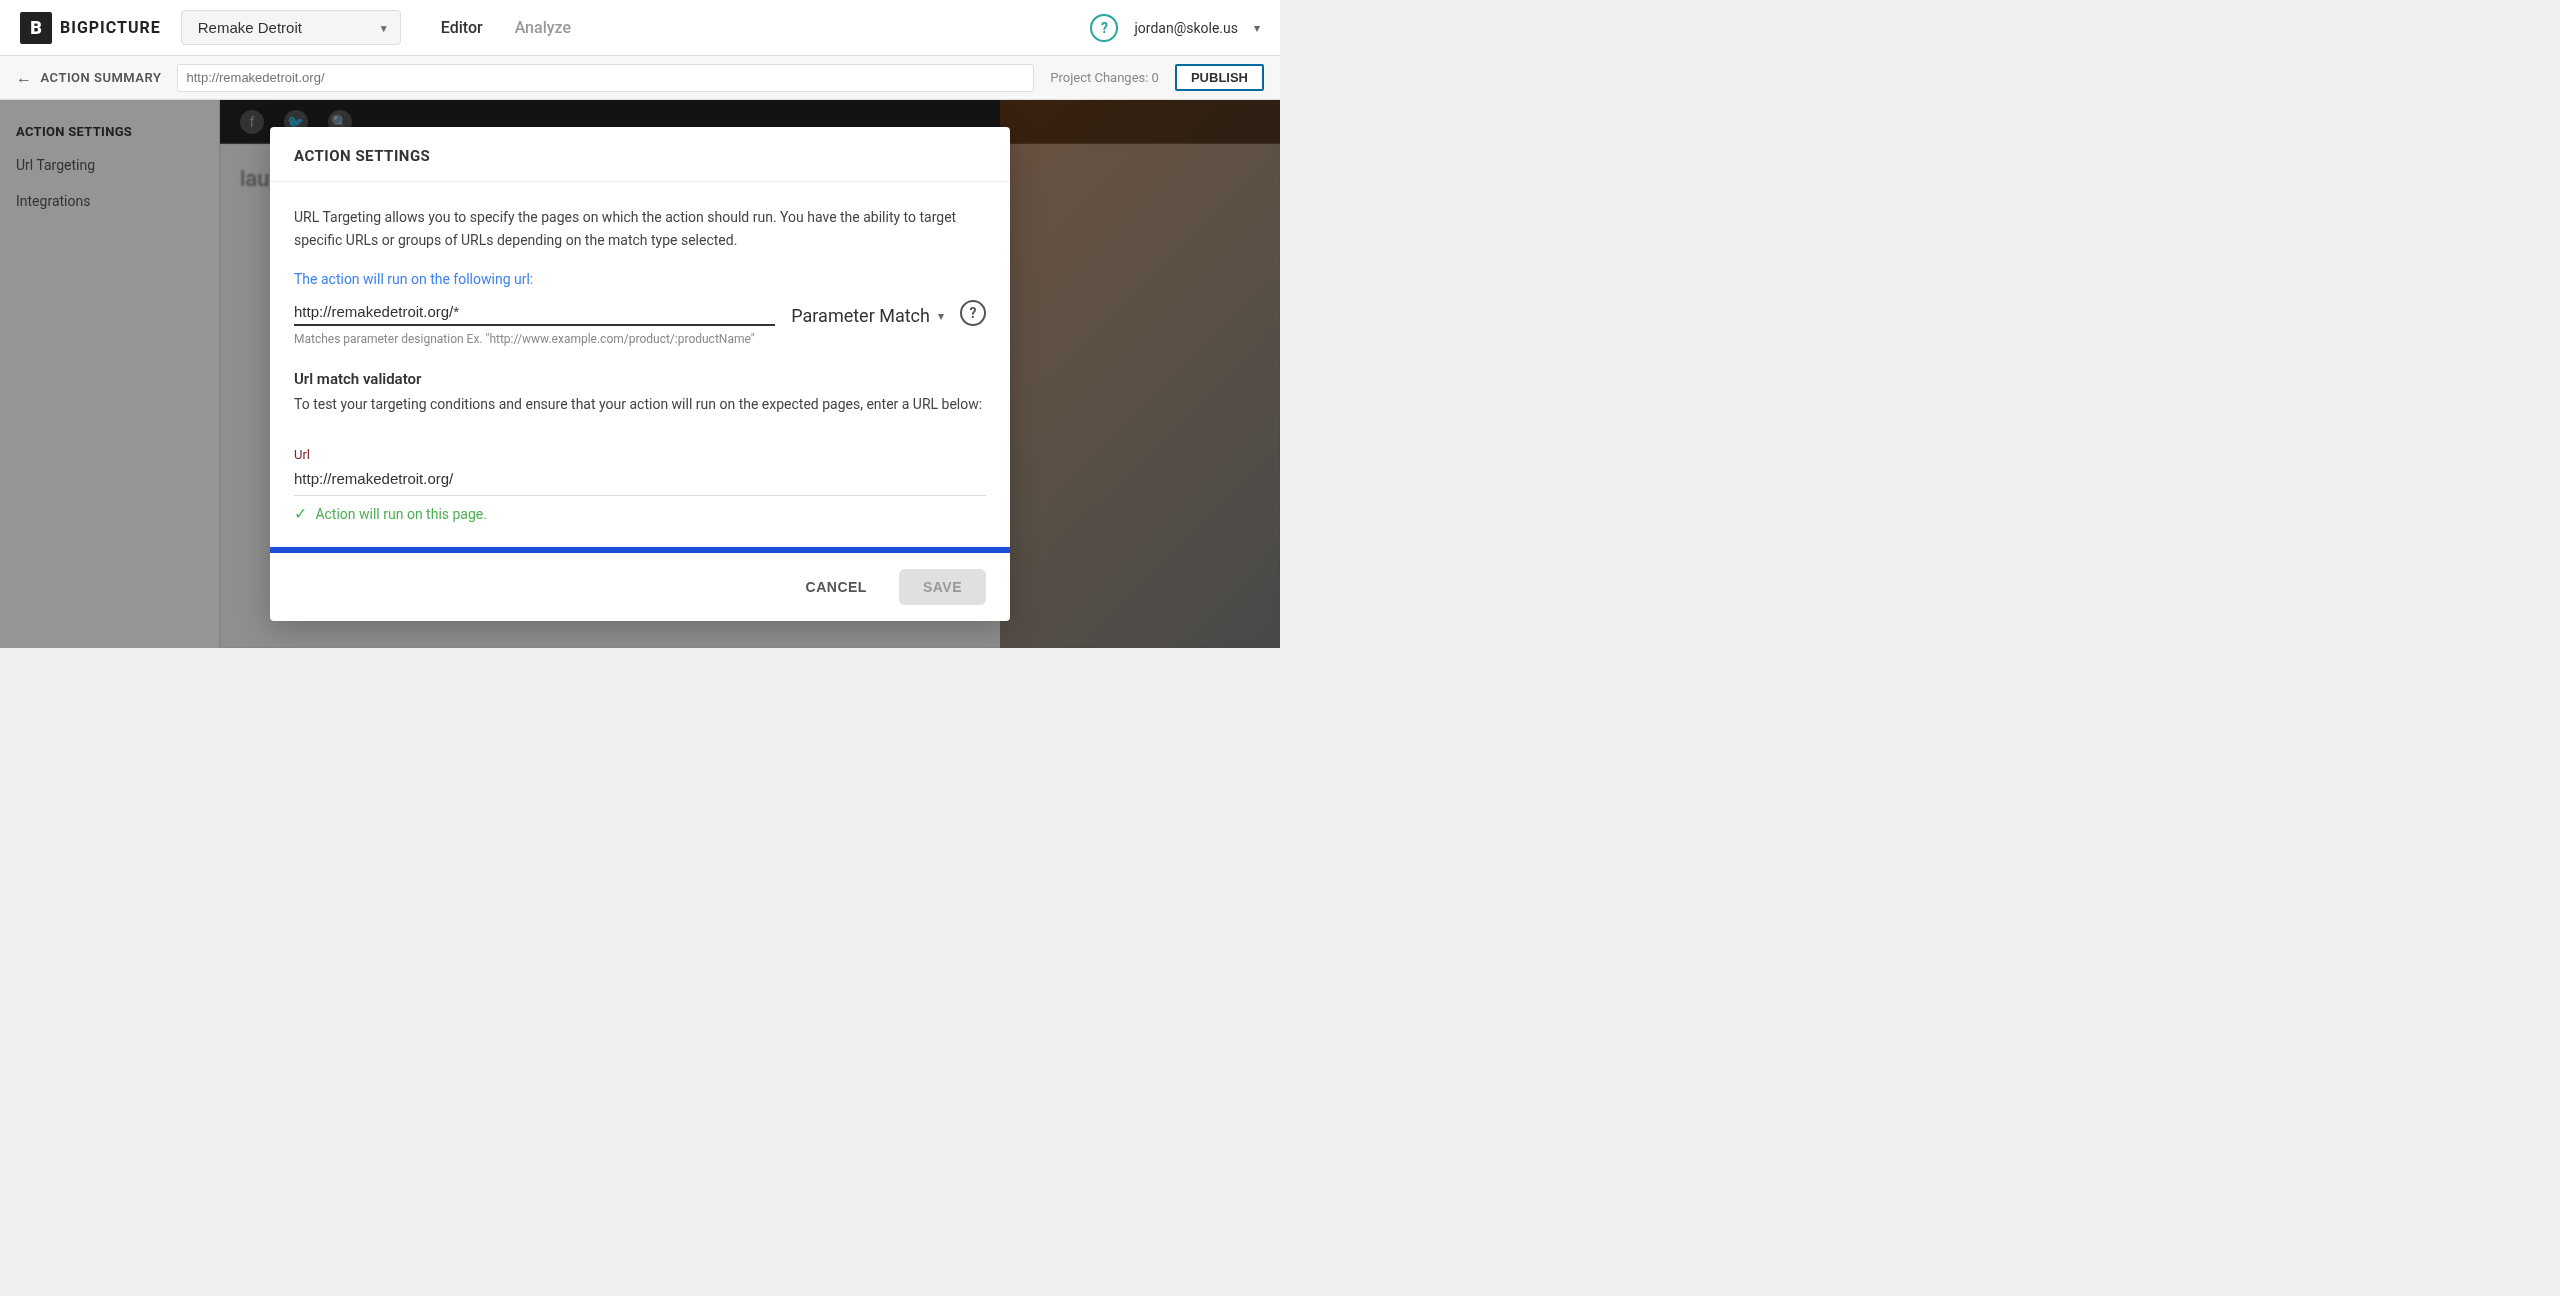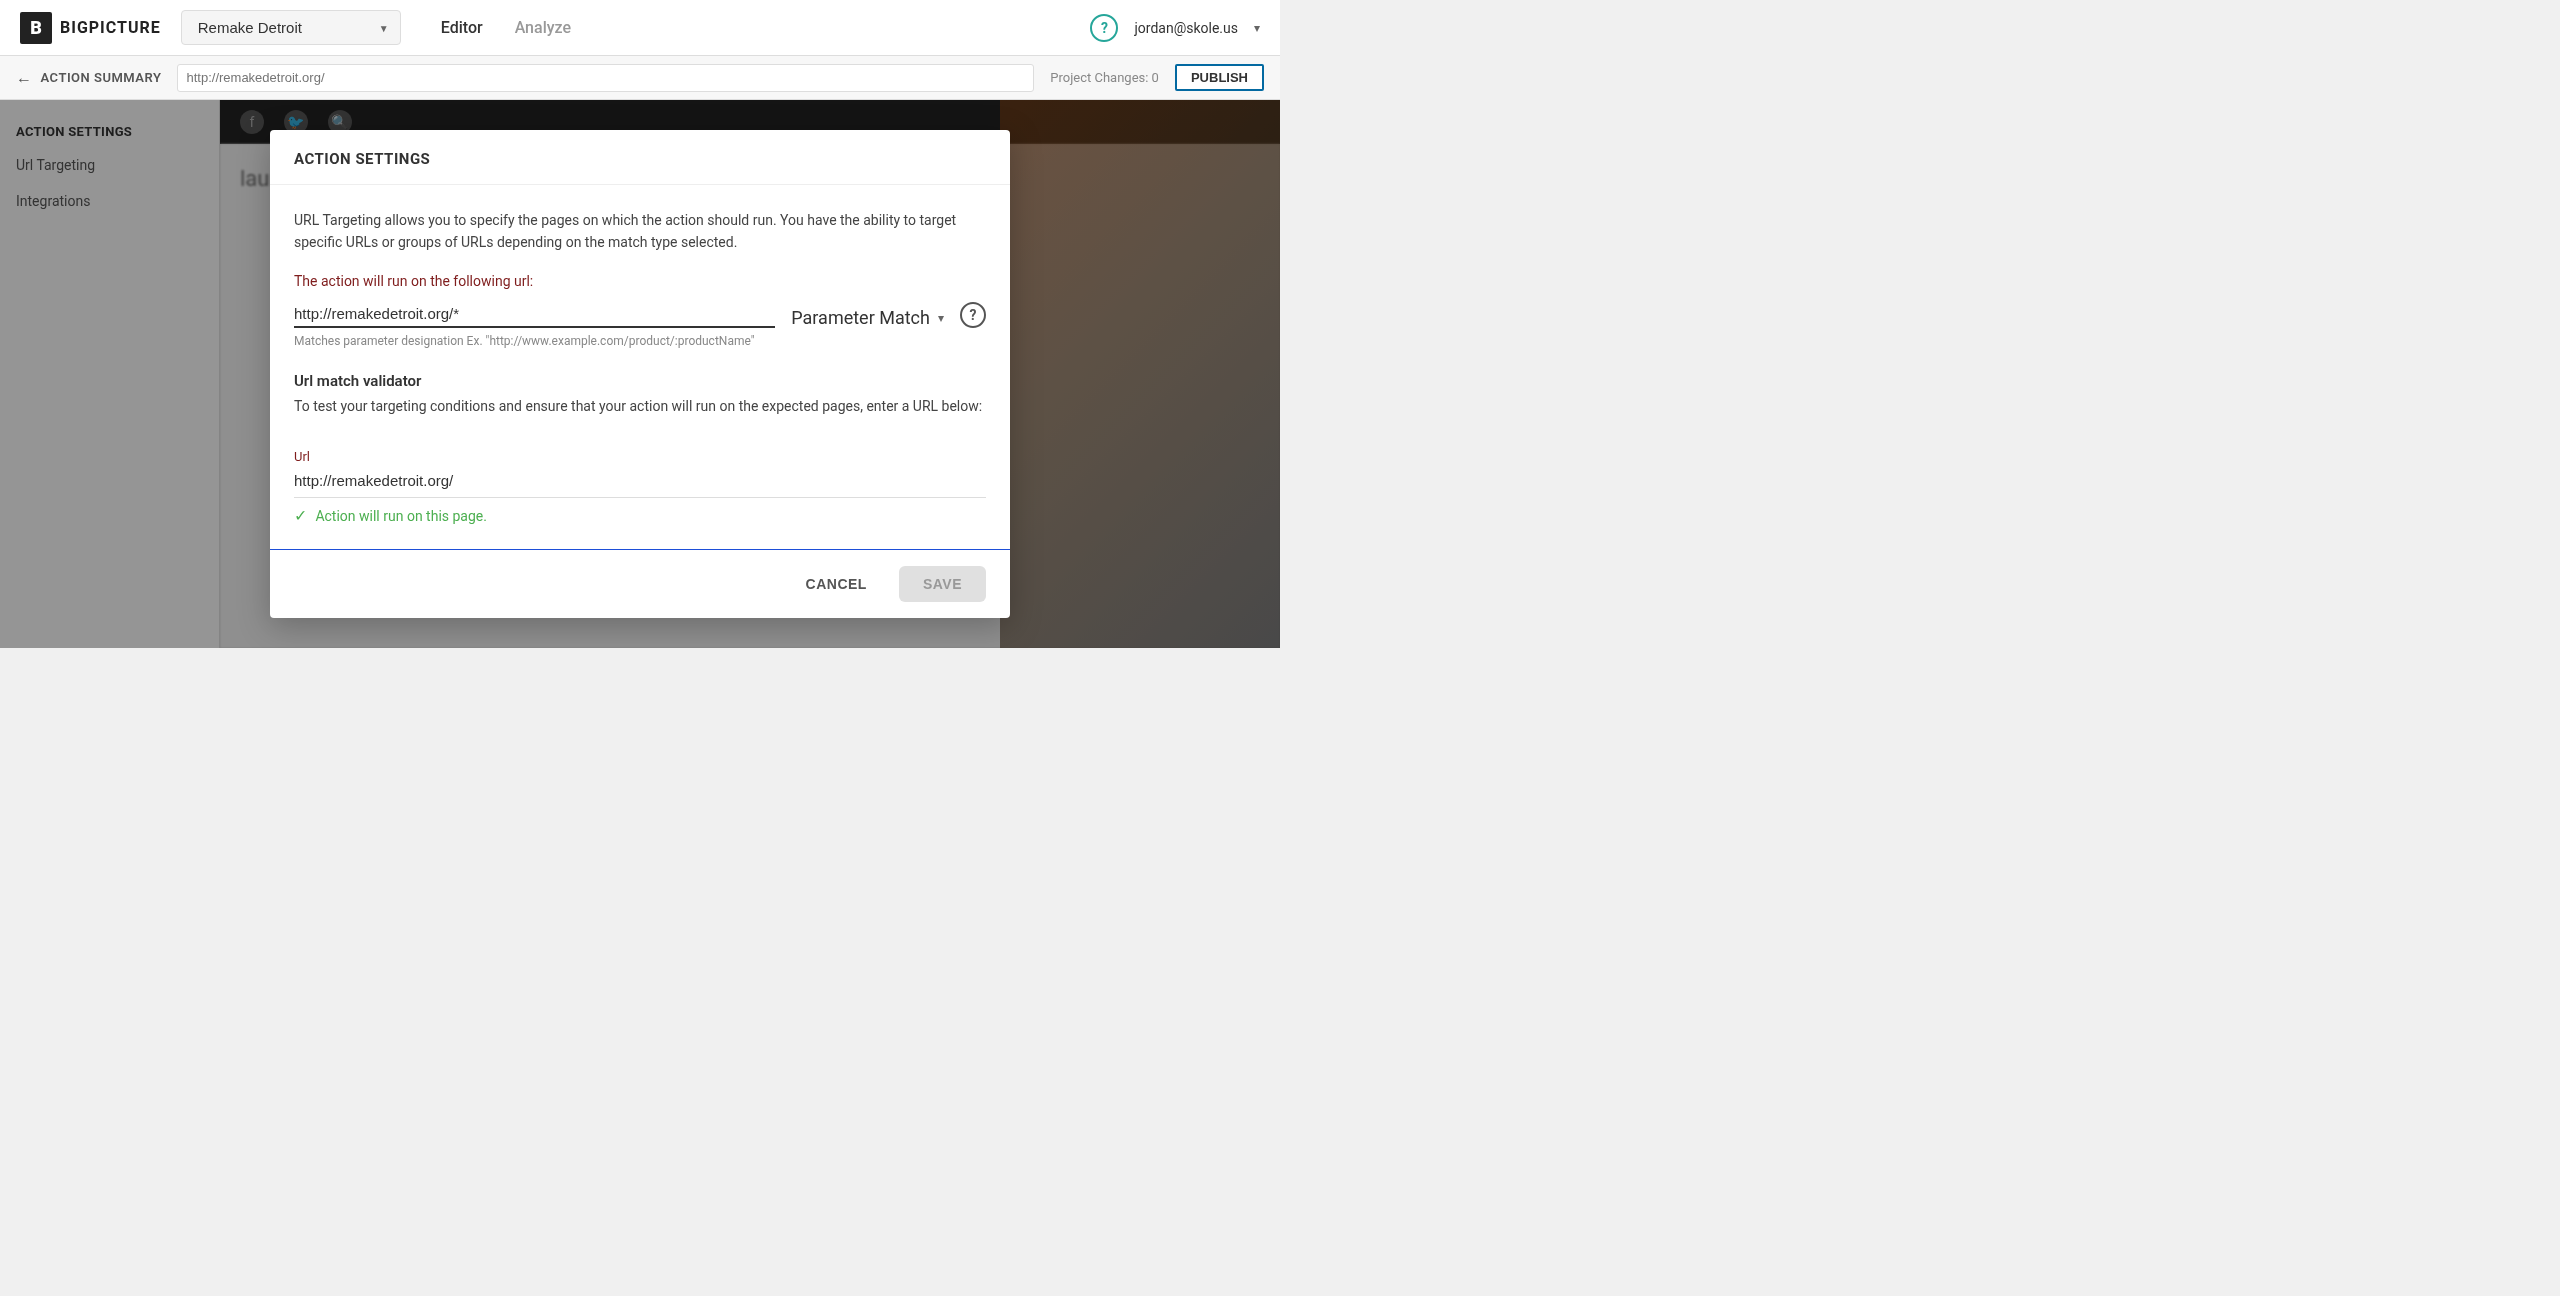--- a/index.html
+++ b/index.html
@@ -277,21 +277,21 @@
       padding: 24px 24px;
     }
     .modal-description {
       font-size: 14px;
       color: #444;
       line-height: 1.6;
       margin-bottom: 20px;
     }
     .url-targeting-label {
       font-size: 14px;
-      color: #7f1d1d;
+      color: #3b82f6;
       margin-bottom: 12px;
     }
     .url-input-row {
       display: flex;
       align-items: flex-end;
       gap: 16px;
       margin-bottom: 6px;
     }
     .url-input-field {
       flex: 1;
@@ -375,21 +375,21 @@
     .check-icon {
       color: #4caf50;
       font-size: 16px;
     }
     .modal-footer {
       padding: 16px 24px;
       display: flex;
       justify-content: flex-end;
       align-items: center;
       gap: 8px;
-      border-top: 1px solid #1d4ed8;
+      border-top: 6px solid #1d4ed8;
     }
     .cancel-btn {
       background: transparent;
       border: none;
       font-size: 14px;
       font-weight: 700;
       color: #555;
       padding: 10px 24px;
       cursor: pointer;
       letter-spacing: 0.5px;

